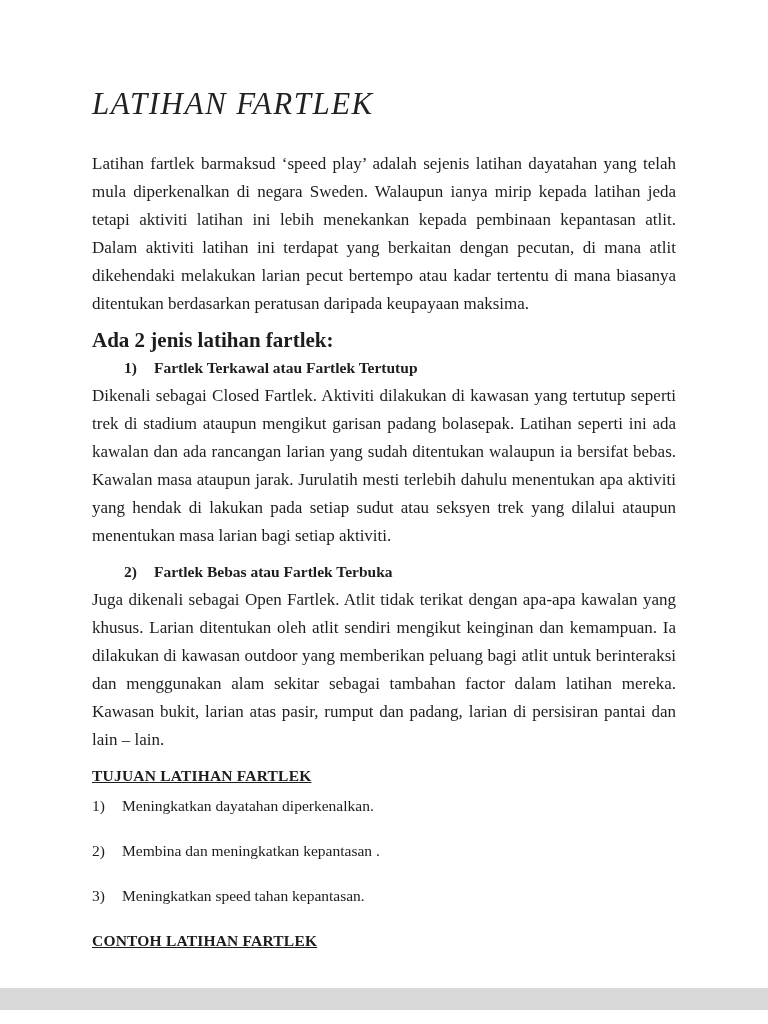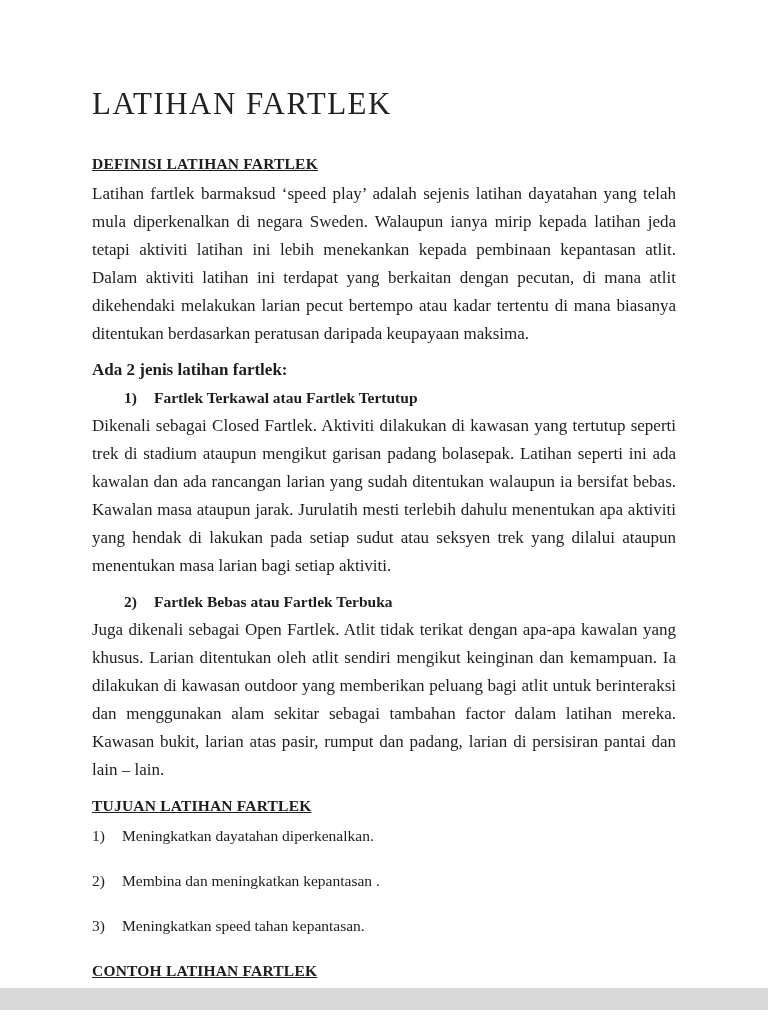--- a/index.html
+++ b/index.html
@@ -27,37 +27,38 @@
     padding: 84px 92px 0 92px;
     color: #1d1d1d;
   }
   h1.doc-title {
     font-size: 31px;
     font-weight: 400;
     line-height: 40px;
     letter-spacing: 1.5px;
     color: #222;
     margin: 0 0 26px 0;
+    font-style: italic;
   }
   .heading {
     font-size: 15.5px;
     font-weight: bold;
     text-decoration: underline;
     line-height: 28px;
     letter-spacing: 0.2px;
     margin: 0 0 2px 0;
   }
   p.body {
     font-size: 17px;
     line-height: 28px;
     text-align: justify;
     margin: 0 0 8px 0;
   }
   .bold-line {
-    font-size: 17px;
+    font-size: 21px;
     font-weight: bold;
     line-height: 28px;
   }
   .numline {
     font-size: 15.5px;
     line-height: 28px;
   }
   .numline .num {
     display: inline-block;
     width: 30px;
@@ -67,21 +68,20 @@
 </style>
 </head>
 <body>
 
 <div class="viewer">
   <div class="page page-1">
     <div class="page-inner">
 
       <h1 class="doc-title">LATIHAN FARTLEK</h1>
 
-      <div class="heading">DEFINISI LATIHAN FARTLEK</div>
       <p class="body">Latihan fartlek barmaksud ‘speed play’ adalah sejenis latihan dayatahan yang telah mula diperkenalkan di negara Sweden. Walaupun ianya mirip kepada latihan jeda tetapi aktiviti latihan ini lebih menekankan kepada pembinaan kepantasan atlit. Dalam aktiviti latihan ini terdapat yang berkaitan dengan pecutan, di mana atlit dikehendaki melakukan larian pecut bertempo atau kadar tertentu di mana biasanya ditentukan berdasarkan peratusan daripada keupayaan maksima.</p>
 
       <div class="bold-line">Ada 2 jenis latihan fartlek:</div>
 
       <div class="numline bold">
         <span class="num">1)</span><span>Fartlek Terkawal atau Fartlek Tertutup</span>
       </div>
       <p class="body">Dikenali sebagai Closed Fartlek. Aktiviti dilakukan di kawasan yang tertutup seperti trek di stadium ataupun mengikut garisan padang bolasepak. Latihan seperti ini ada kawalan dan ada rancangan larian yang sudah ditentukan walaupun ia bersifat bebas. Kawalan masa ataupun jarak. Jurulatih mesti terlebih dahulu menentukan apa aktiviti yang hendak di lakukan pada setiap sudut atau seksyen trek yang dilalui ataupun menentukan masa larian bagi setiap aktiviti.</p>
 
       <div class="numline bold">

